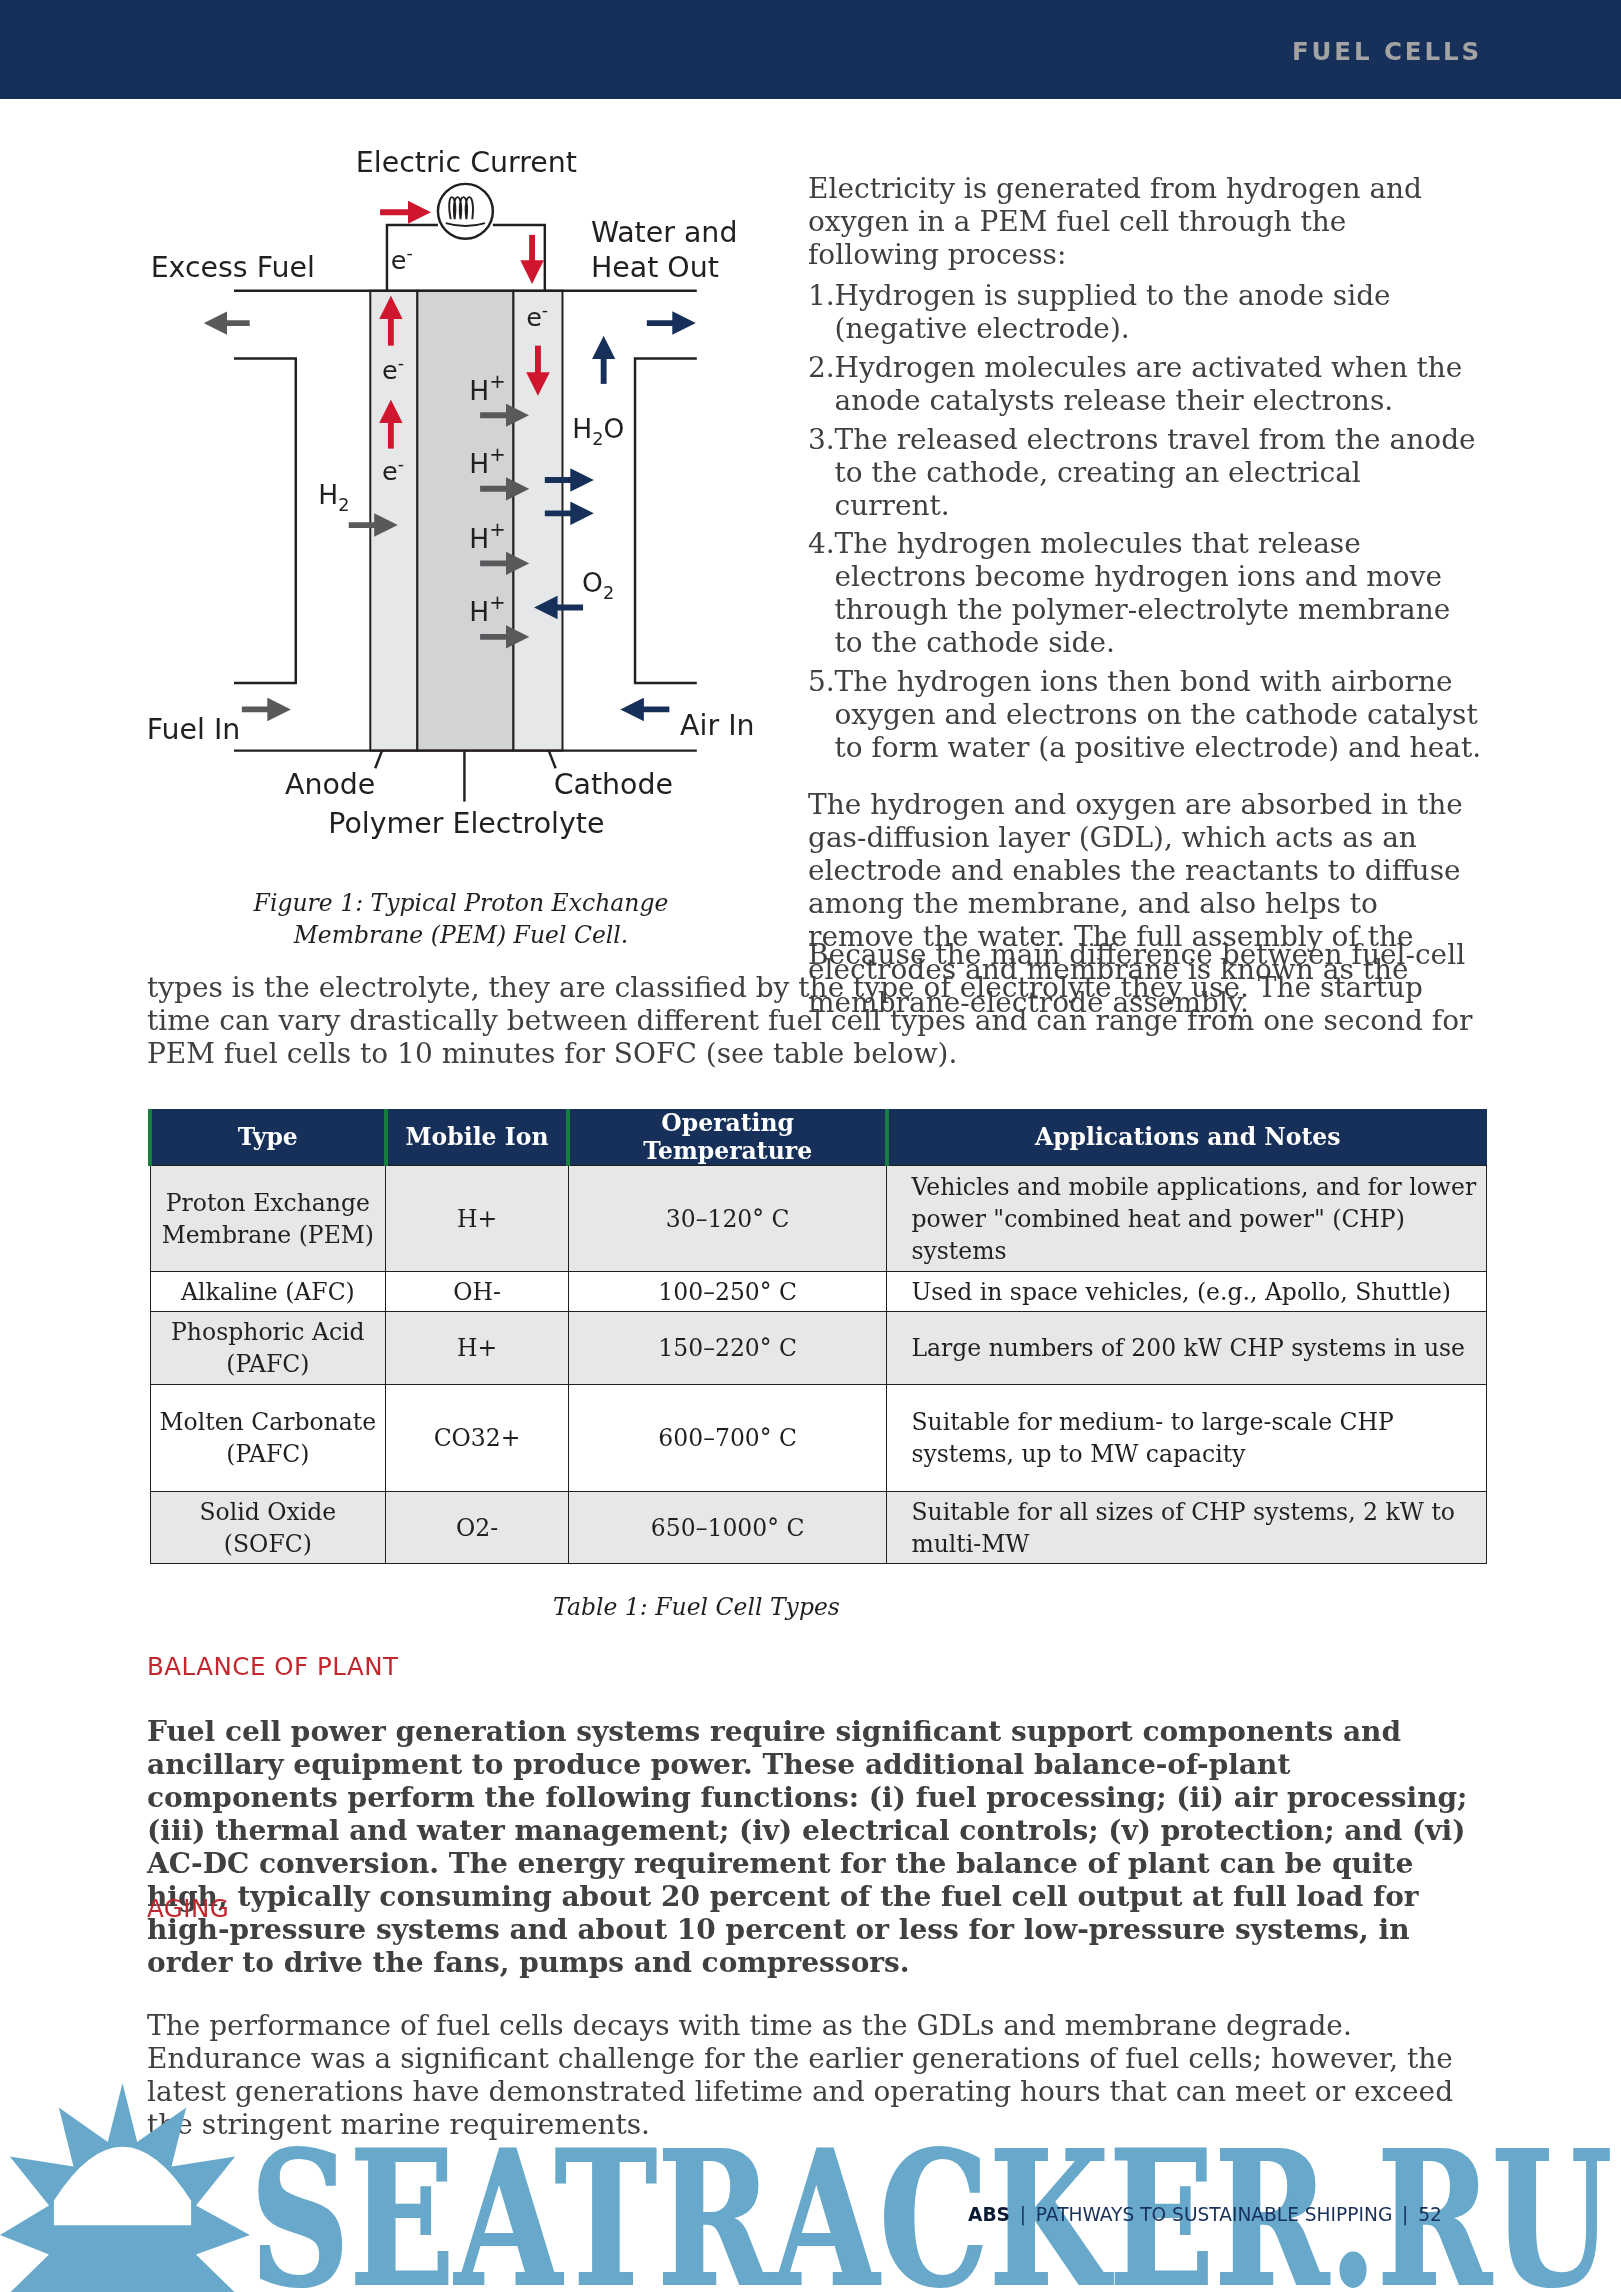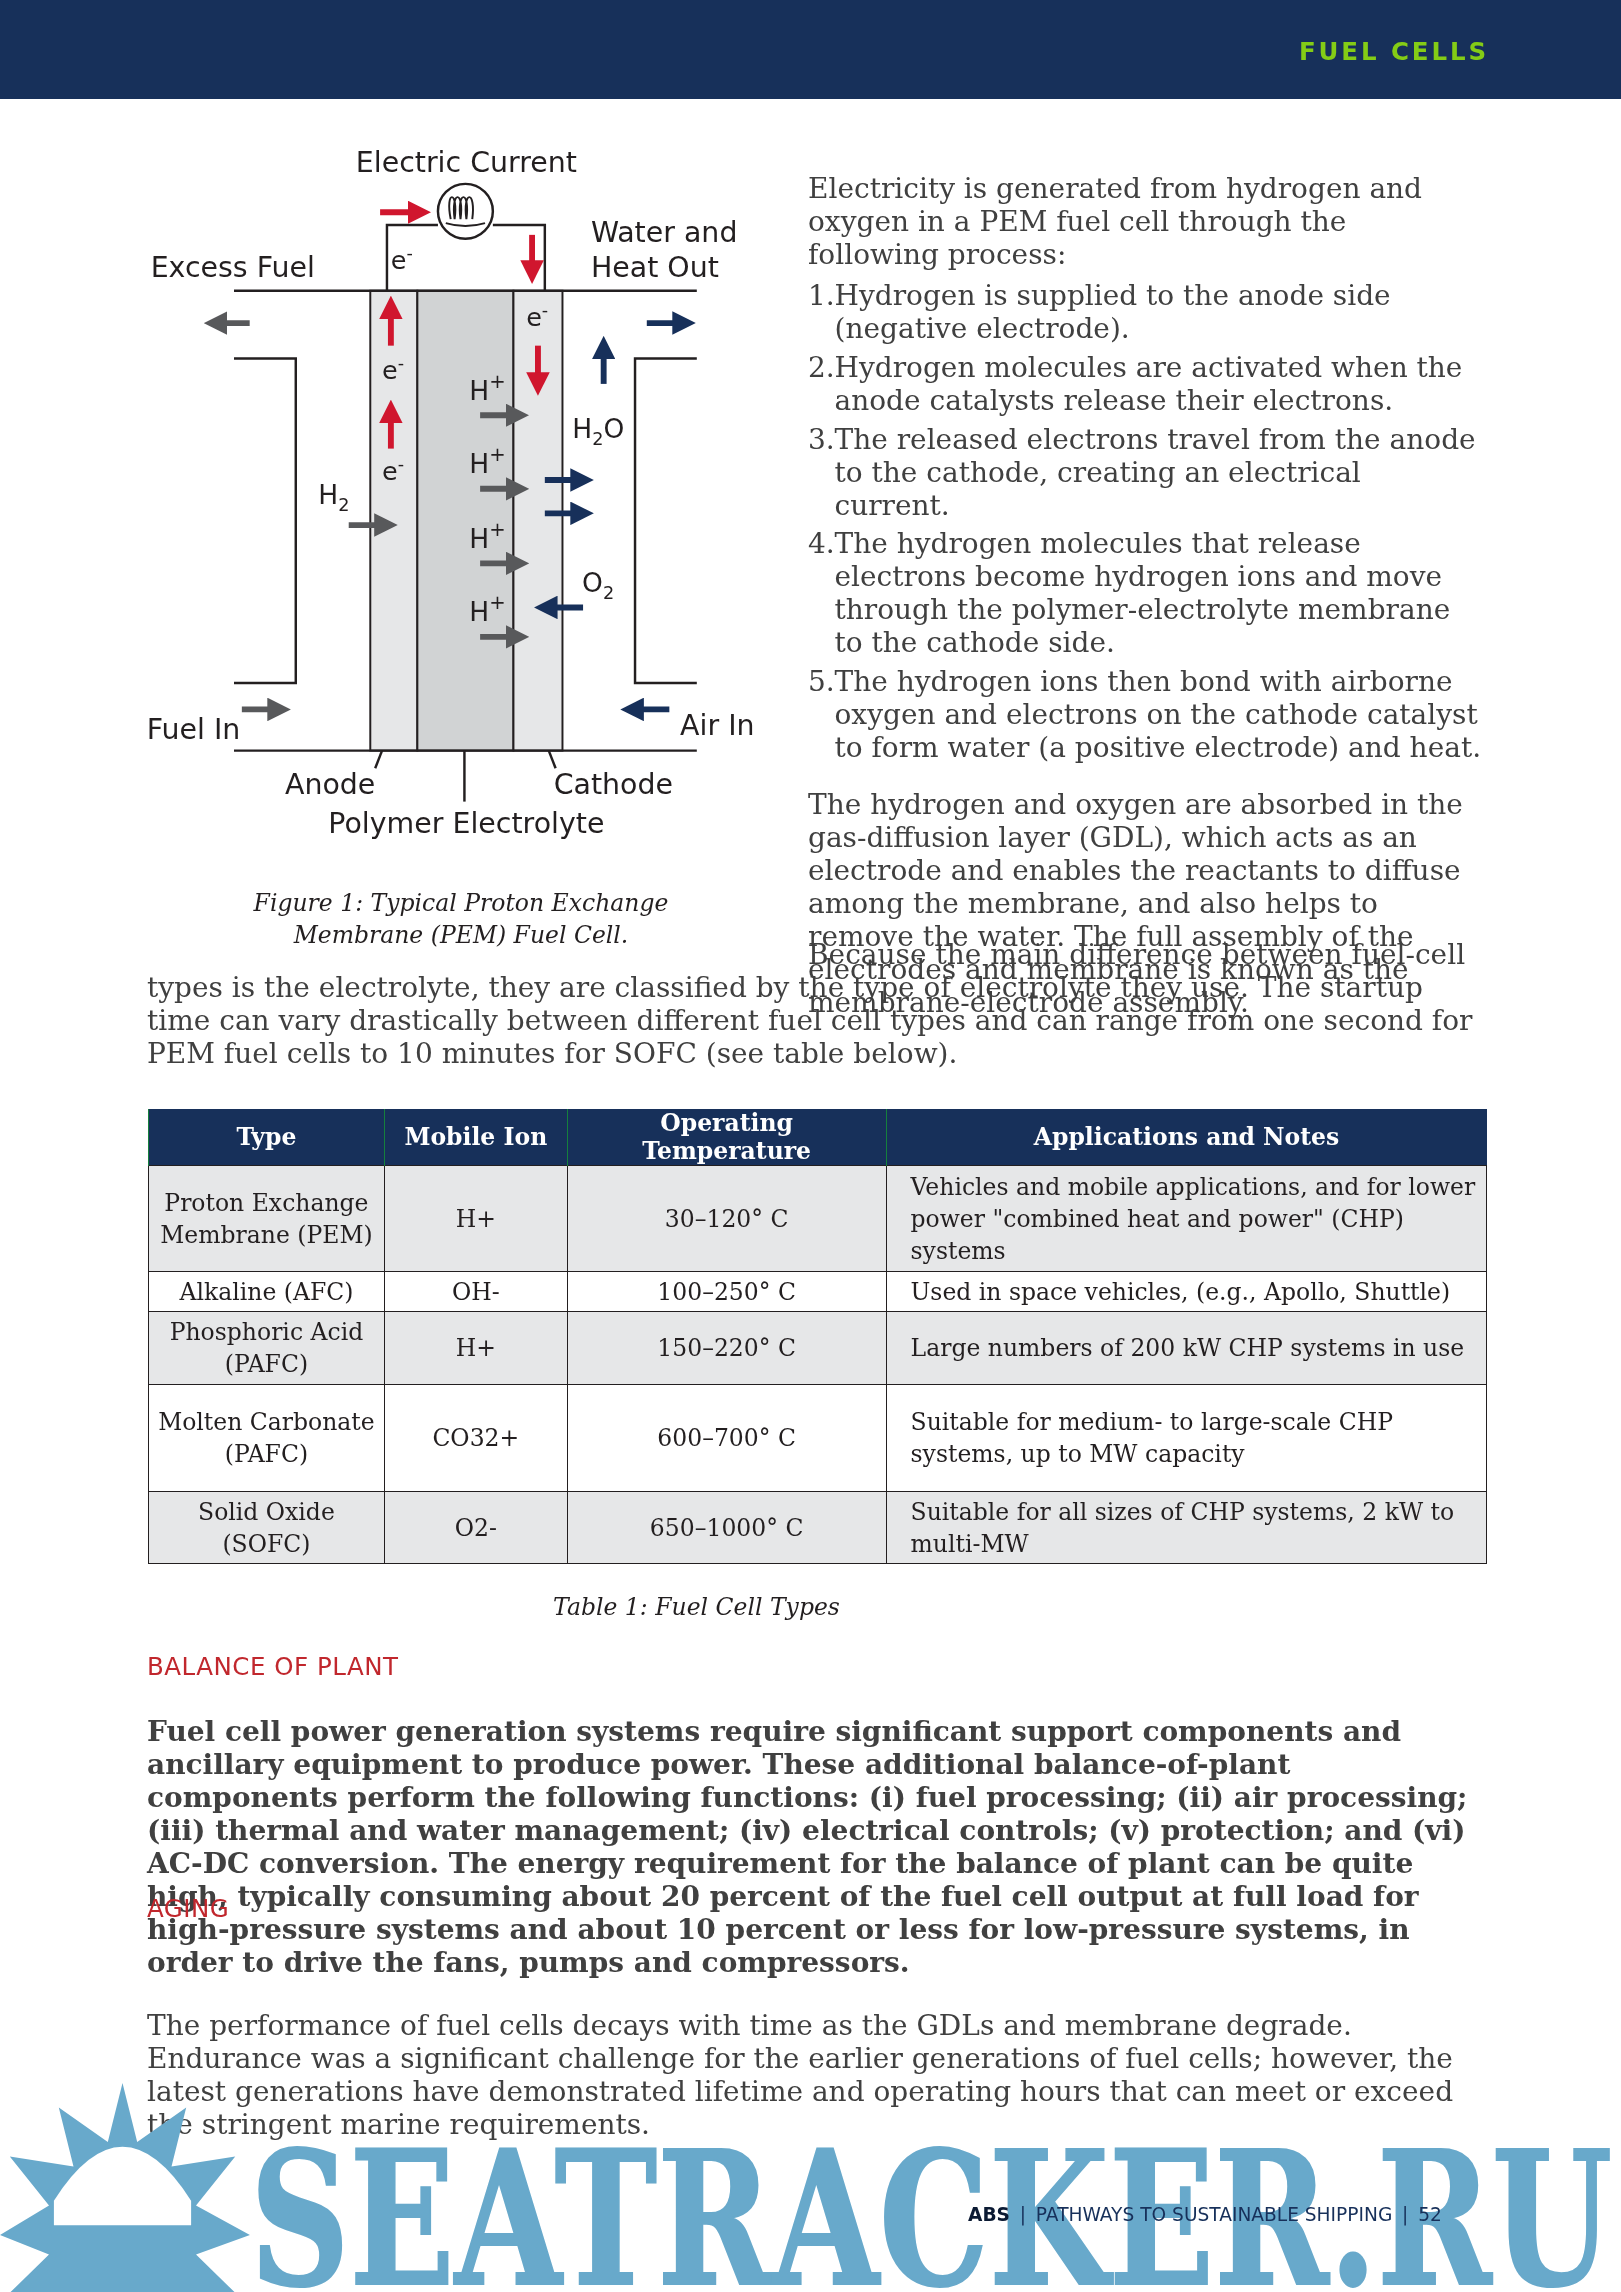--- a/index.html
+++ b/index.html
@@ -1,36 +1,36 @@
 <!DOCTYPE html>
 <html><head>
 <meta charset="utf-8">
 <style>
   html, body { margin: 0; padding: 0; background: #ffffff; }
   body { width: 1621px; height: 2293px; position: relative; overflow: hidden;
          font-family: "DejaVu Serif", serif; color: #231f20; }
   .header-band { position: absolute; left: 0; top: 0; width: 1621px; height: 99px; background: #17305a; }
-  .header-title { position: absolute; right: 132px; top: 37px; color: #84cc16;
+  .header-title { position: absolute; right: 139px; top: 37px; color: #a3a3a3;
                   font-family: "DejaVu Sans", sans-serif; font-size: 24.5px; letter-spacing: 2.9px; font-weight: bold; }
   .diagram { position: absolute; left: 127px; top: 127px; width: 667px; height: 755px; }
   .diagram text { font-family: "DejaVu Sans", sans-serif; fill: #231f20; }
   .fig-caption { position: absolute; left: 211px; top: 887px; width: 500px; text-align: center;
                  font-style: italic; font-size: 23.5px; line-height: 32px; color: #231f20; }
   .body-text { font-size: 28px; line-height: 33px; color: #404040; }
   .right-col { position: absolute; left: 808px; top: 172px; width: 676px; }
   .right-col p { margin: 0; }
   .steps { list-style: none; margin: 7.8px 0 0 0; padding: 0; }
   .steps li { position: relative; padding-left: 26.5px; margin-bottom: 5.9px; }
   .steps .num { position: absolute; left: 0; top: 0; }
   .para-gdl { margin-top: 23.5px !important; }
   .because { position: absolute; left: 147px; top: 938px; width: 1343px; text-indent: 661px; }
   table.fc { position: absolute; left: 148px; top: 1109px; width: 1339px; border-collapse: collapse;
              font-size: 23.5px; color: #231f20; }
   table.fc th { background: #17305a; color: #ffffff; font-weight: bold; height: 48px; padding: 0 5.9px;
-                border-left: 1px solid #15803d; font-size: 23.5px; }
+                border-left: 4px solid #15803d; font-size: 23.5px; }
   table.fc td { border: 1.5px solid #231f20; text-align: center; padding: 2px 7.8px; line-height: 32px; }
   table.fc td.notes { text-align: left; padding-left: 24px; }
   table.fc tr.shade td { background: #e6e7e8; }
   table.fc col.c1 { width: 236px; } table.fc col.c2 { width: 183px; }
   table.fc col.c3 { width: 319px; } table.fc col.c4 { width: 601px; }
   .table-caption { position: absolute; left: 0; width: 1393px; top: 1581px; text-align: center;
                    font-style: italic; font-size: 23.5px; margin-top: 12px; }
   .section-heading { position: absolute; left: 147px; font-family: "DejaVu Sans", sans-serif;
                      color: #c1272d; font-size: 24.5px; letter-spacing: 0.5px; }
   .bop-text { position: absolute; left: 147px; top: 1715px; width: 1343px; font-weight: bold; }

